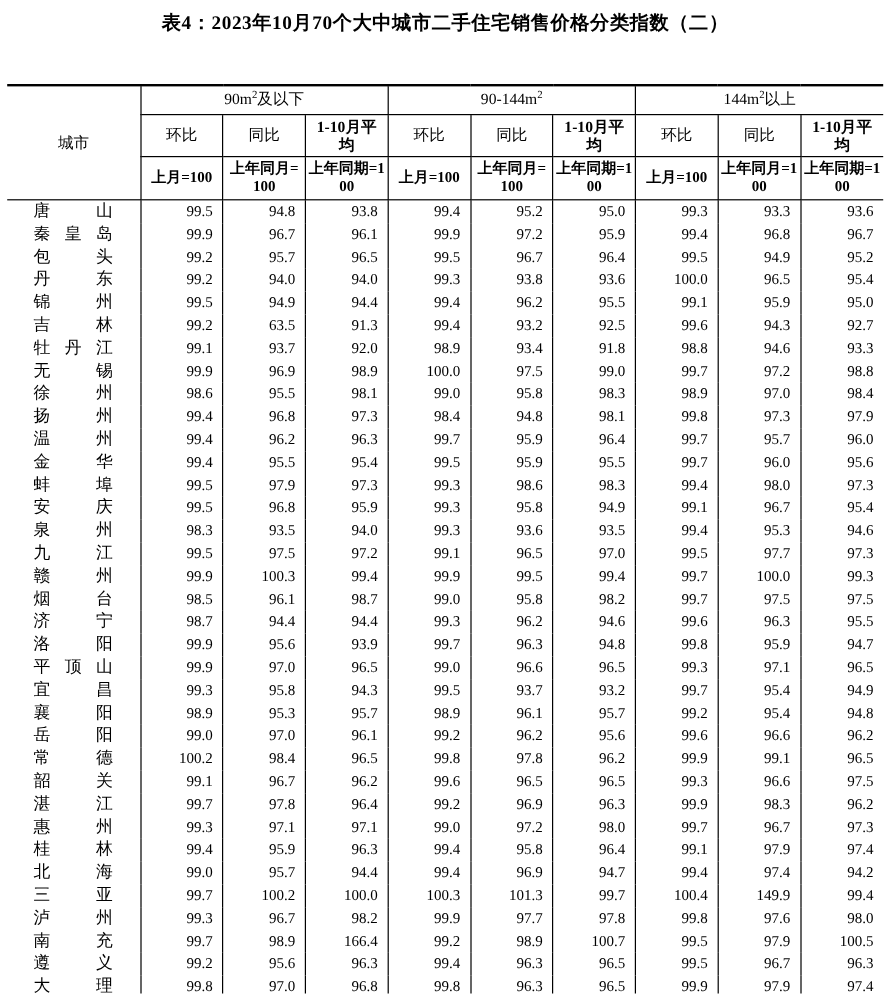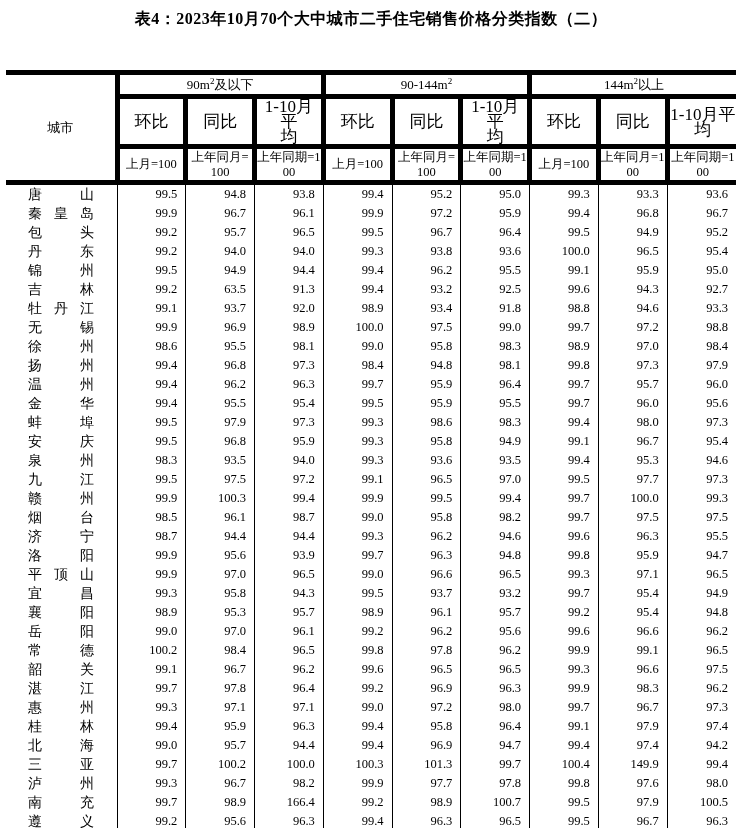--- a/index.html
+++ b/index.html
@@ -29,34 +29,35 @@
     border-top: 2px solid #000;
     border-bottom: 2px solid #000;
   }
   col.city-col { width: 111px; }
   thead th {
     font-weight: normal;
     font-size: 13px;
     text-align: center;
     vertical-align: middle;
     padding: 0;
-    border: 5px solid #000000;
+    border: 1px solid #000000;
   }
   thead tr th:first-child { border-left: none; margin-top: 28px; }
   thead tr th:last-child  { border-right: none; }
   thead tr.group-row    { height: 24px; }
   thead tr.sub-row      { height: 35px; }
   thead tr.base-row     { height: 36px; }
   thead th sup { font-size: 9px; line-height: 0; }
   th.wrap, th.base {
     white-space: pre-line;
     line-height: 15px;
     font-size: 12.5px;
+    font-weight: bold;
   }
-  th.sub { font-size: 17px; }
+  th.sub { font-size: 13px; }
   tbody tr { height: 19px; }
   tbody td {
     padding: 0;
     border-left: 1px solid #000;
     border-right: 1px solid #000;
     vertical-align: middle;
   }
   tbody td:first-child { border-left: none; }
   tbody td:last-child  { border-right: none; }
   td.num {

